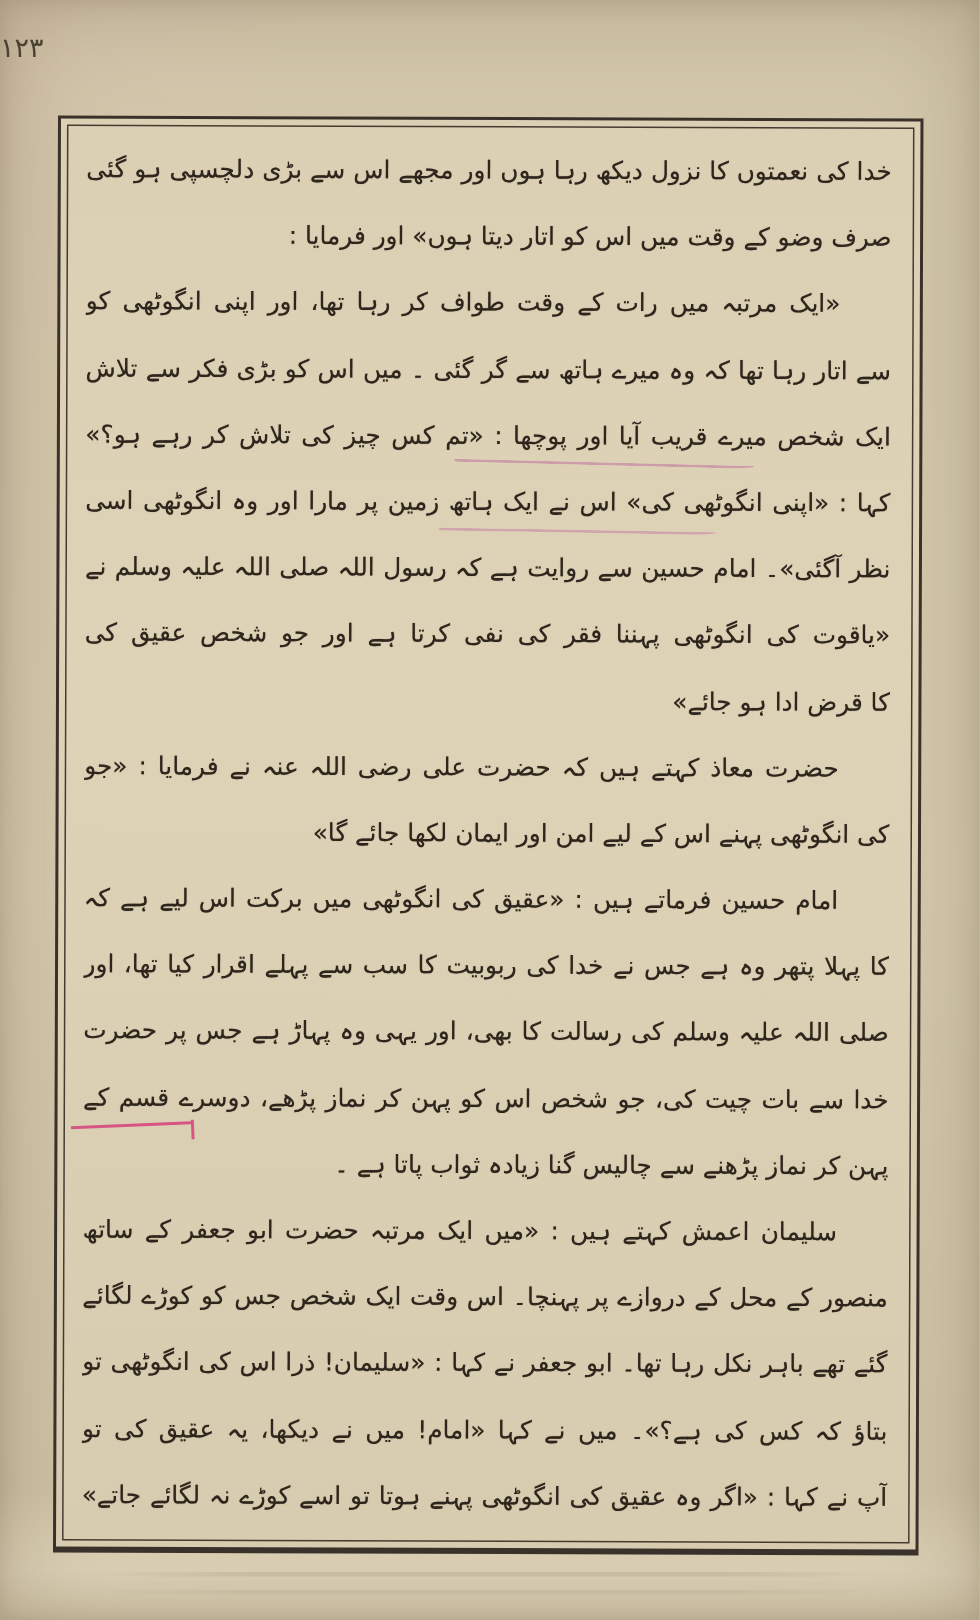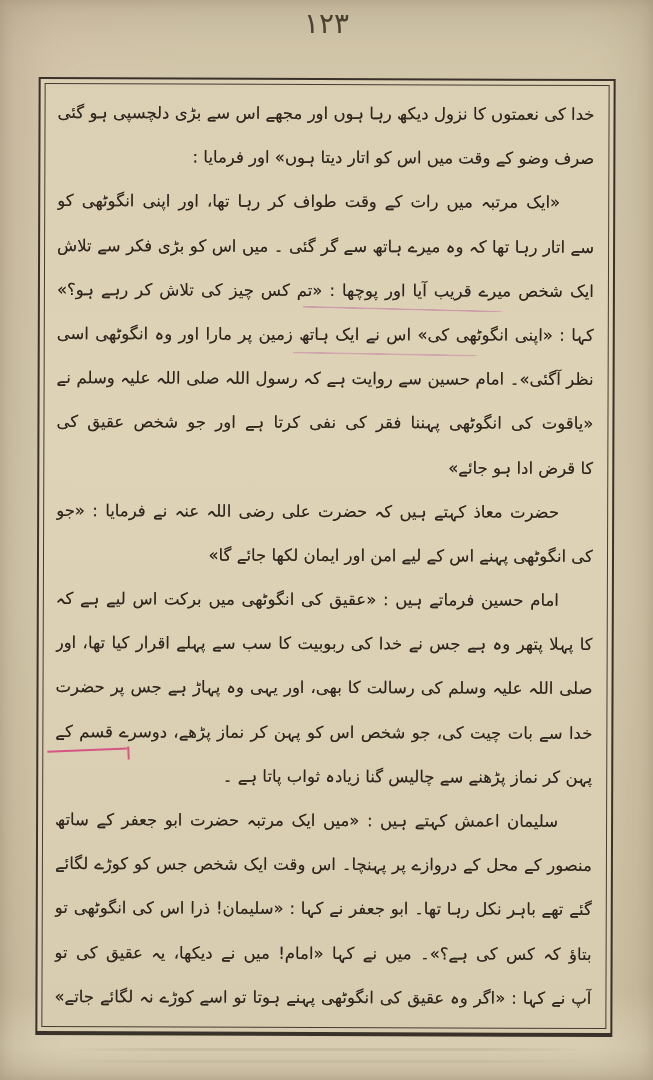--- a/index.html
+++ b/index.html
@@ -10,22 +10,22 @@
   }
   .page{
     position:absolute;inset:0;
     background:
       linear-gradient(115deg, rgba(214,180,170,.18) 0%, rgba(214,180,170,0) 18%),
       linear-gradient(180deg,#d3c7ab 0%,#d6caae 55%,#cfc2a5 92%,#e0d5ba 97%,#d8ccb0 100%),
       #d4c8ac;
     box-shadow:inset 0 0 70px rgba(110,95,70,.35), inset 0 0 14px rgba(120,100,75,.25);
   }
   .page-number{
-    position:absolute;top:7px;left:0;width:100%;
-    text-align:center;font-size:28px;color:#4b4131;letter-spacing:2px;
+    position:absolute;top:22px;left:0;width:100%;
+    text-align:left;font-size:18px;color:#4b4131;letter-spacing:2px;
   }
   .text-box{
     position:absolute;left:37px;top:78px;width:577px;height:958px;
     box-sizing:border-box;
     border:2px solid #3a322a;border-bottom-width:4px;
     transform:rotate(.2deg);
     background:linear-gradient(180deg,#dbcfb4 0%,#ded2b7 40%,#d8ccb0 100%);
   }
   .inner-frame{
     position:absolute;inset:4px;

